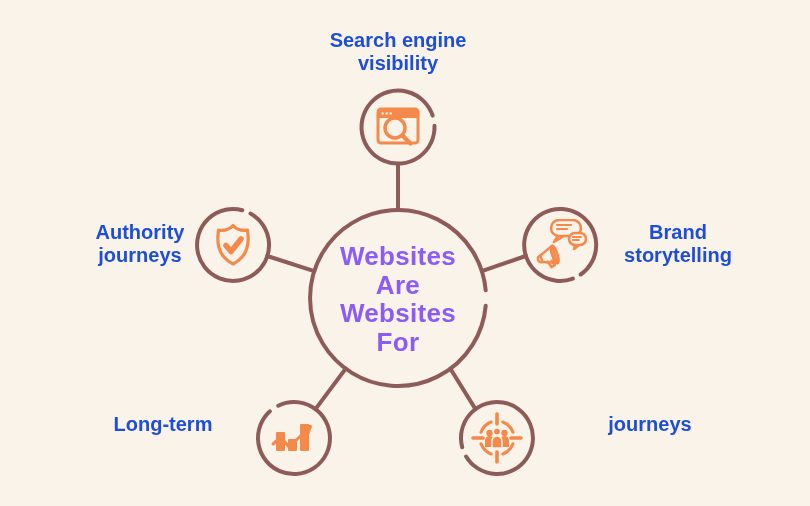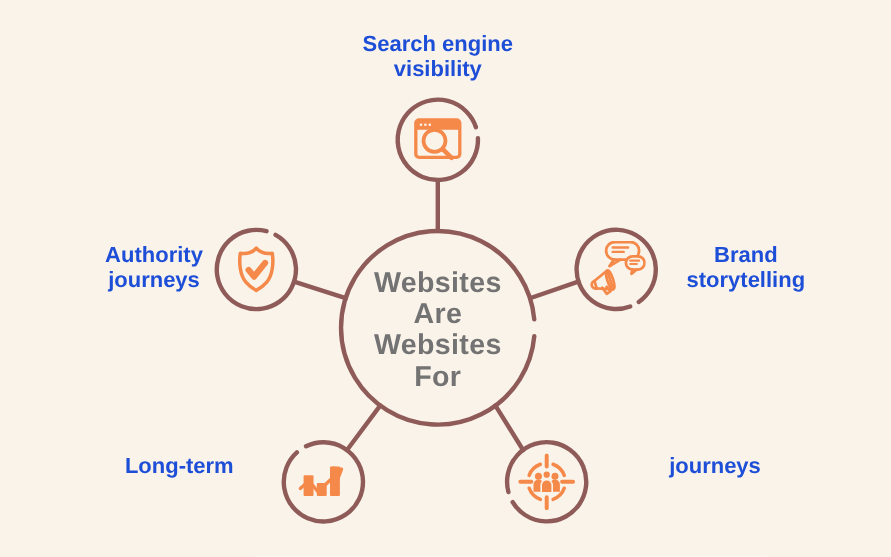--- a/index.html
+++ b/index.html
@@ -7,21 +7,21 @@
     position:relative; width:810px; height:506px;
     background:#FAF3E9; overflow:hidden;
     font-family:"Liberation Sans", sans-serif;
   }
   .strokes { position:absolute; left:0; top:0; }
   .strokes path {
     fill:none; stroke:#8F5B58; stroke-width:4; stroke-linecap:round;
   }
   .center-text {
     position:absolute; left:298px; top:242px; width:200px;
-    text-align:center; color:#737373; font-weight:bold;
+    text-align:center; color:#8b5cf6; font-weight:bold;
     font-size:26px; line-height:1.1; letter-spacing:0.3px;
   }
   .label {
     position:absolute; text-align:center; color:#1d4ed8;
     font-weight:bold; font-size:20px; line-height:1.16;
   }
   .label-search   { left:288px; top:29px;  width:220px; }
   .label-author   { left:60px;  top:221px; width:160px;text-align:center; }
   .label-brand    { left:598px; top:221px; width:160px; }
   .label-growth   { left:63px;  top:413px; width:200px; }

